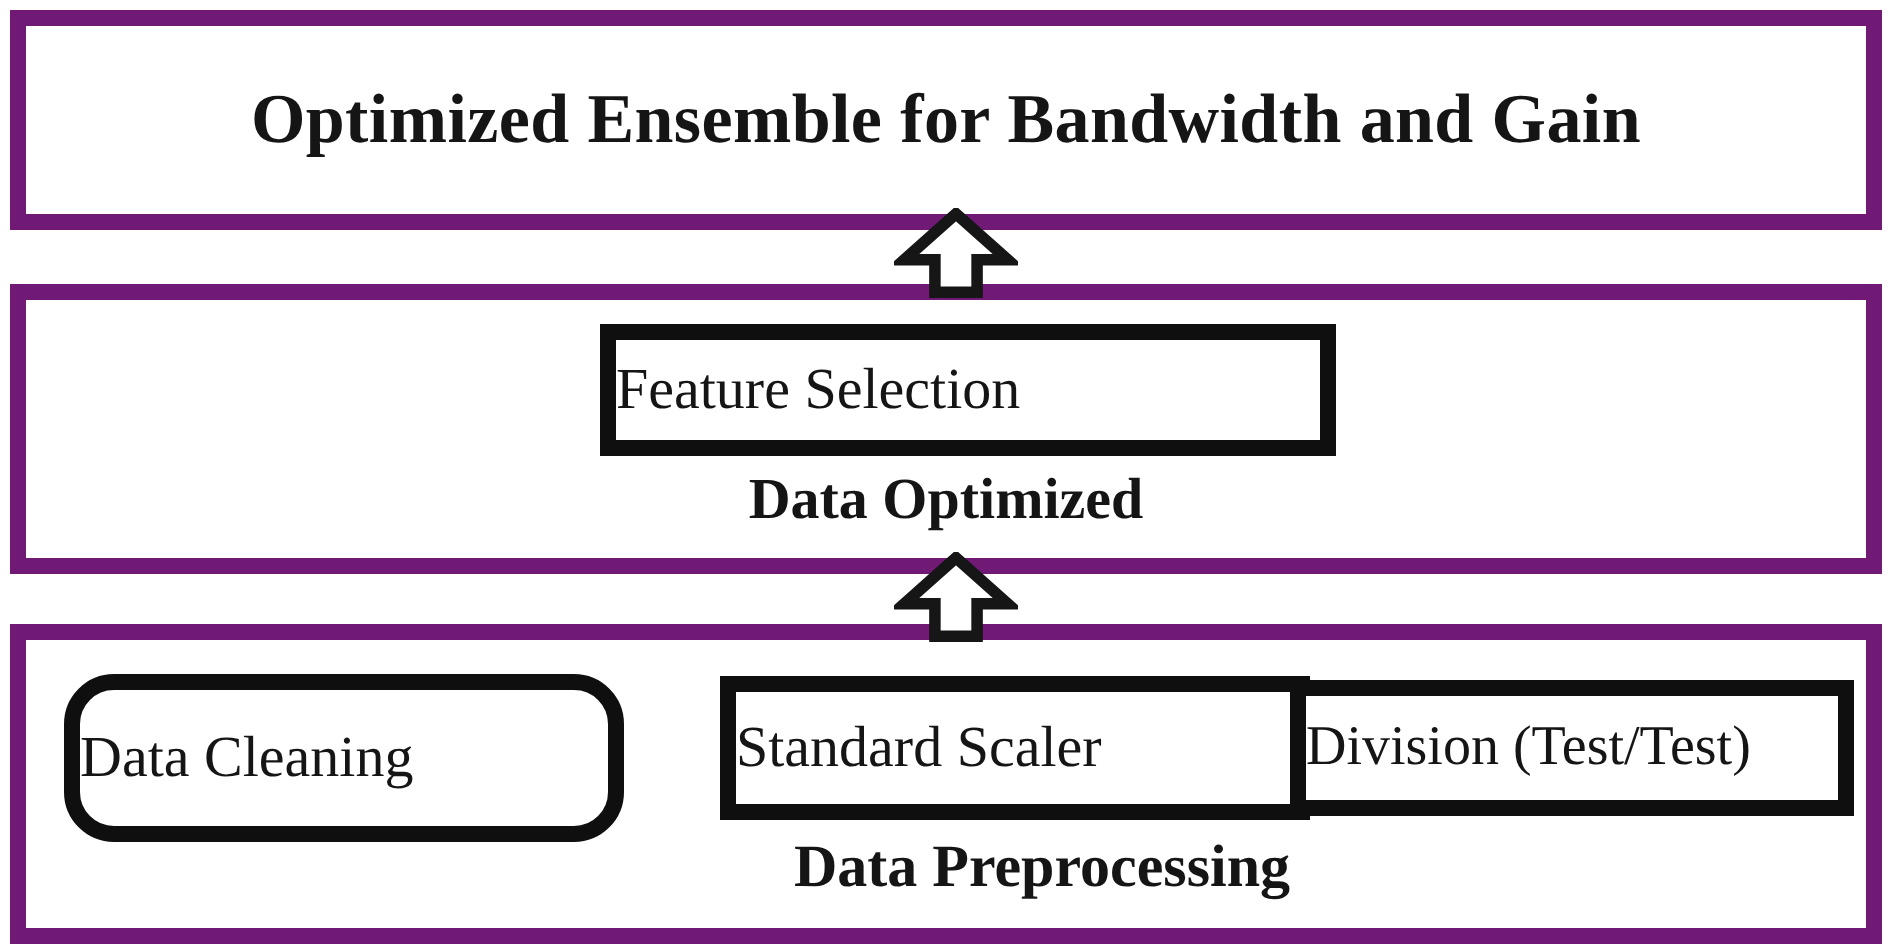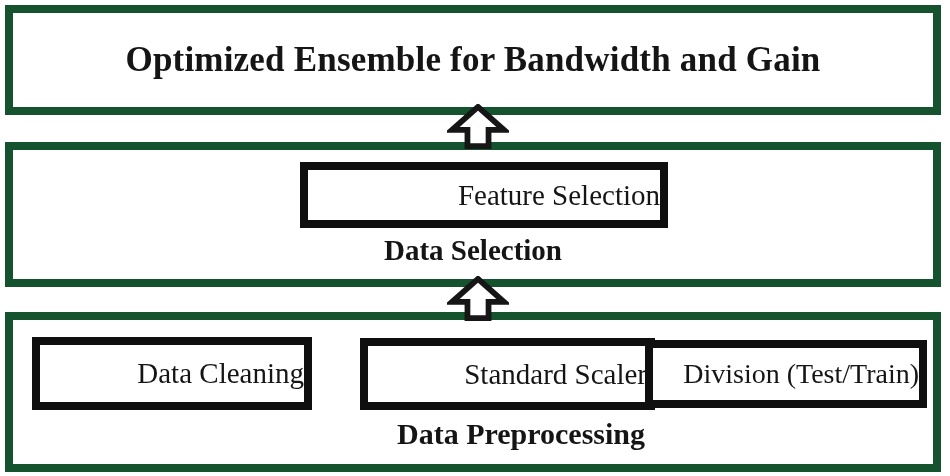--- a/index.html
+++ b/index.html
@@ -8,31 +8,31 @@
     width: 950px;
     height: 476px;
     background: #ffffff;
     font-family: "Liberation Serif", serif;
     color: #151515;
     overflow: hidden;
   }
   .outer-box {
     position: absolute;
     box-sizing: border-box;
-    border: 8px solid #14532d;
+    border: 8px solid #701a75;
     background: #ffffff;
   }
   .inner-box {
     position: absolute;
     box-sizing: border-box;
     border: 8px solid #0f0f0f;
     background: #ffffff;
     display: flex;
     align-items: center;
-    justify-content: flex-end;
+    justify-content: flex-start;
     text-align: center;
   }
   #box-ensemble {
     left: 5px; top: 5px; width: 936px; height: 110px;
     display: flex; align-items: center; justify-content: center;
   }
   #box-ensemble .title-text {
     font-weight: bold;
     font-size: 35px;
     letter-spacing: 0.2px;
@@ -46,21 +46,21 @@
   .tier-label {
     position: absolute;
     left: 0; width: 100%;
     text-align: center;
     font-weight: bold;
     font-size: 29px;
     white-space: nowrap;
   }
   #box-collection .tier-label { top: 84px; }
   #box-preprocessing { left: 5px; top: 312px; width: 936px; height: 160px; }
-  #box-data-cleaning { left: 19px;  top: 17px; width: 280px; height: 73px; font-size: 29px; }
+  #box-data-cleaning { left: 19px;  top: 17px; width: 280px; height: 84px; font-size: 29px; border-radius: 25px; }
   #box-standard-scaler { left: 320px; top: 18px; width: 295px; height: 72px; font-size: 29px; margin-left: 27px; }
   #box-division { left: 632px; top: 20px; width: 282px; height: 68px; font-size: 28px; }
   #box-preprocessing .tier-label { top: 97px; font-size: 30px; padding-left: 48px; }
   .flow-arrow {
     position: absolute;
     width: 62px;
     height: 46px;
     left: 447px;
     z-index: 5;
   }
@@ -77,33 +77,33 @@
   </div>
 
   <svg class="flow-arrow" id="arrow-1" viewBox="0 0 64 48" aria-hidden="true">
     <path d="M32 3 L59 27 H43 V44 H21 V27 H5 Z" fill="#ffffff" stroke="#161616" stroke-width="6" stroke-linejoin="miter"></path>
   </svg>
 
   <div class="outer-box" id="box-collection">
     <div class="inner-box" id="box-feature-selection">
       <span>Feature Selection</span>
     </div>
-    <div class="tier-label">Data Selection</div>
+    <div class="tier-label">Data Optimized</div>
   </div>
 
   <svg class="flow-arrow" id="arrow-2" viewBox="0 0 64 48" aria-hidden="true">
     <path d="M32 3 L59 27 H43 V44 H21 V27 H5 Z" fill="#ffffff" stroke="#161616" stroke-width="6" stroke-linejoin="miter"></path>
   </svg>
 
   <div class="outer-box" id="box-preprocessing">
     <div class="inner-box" id="box-data-cleaning">
       <span>Data Cleaning</span>
     </div>
     <div class="inner-box" id="box-standard-scaler">
       <span>Standard Scaler</span>
     </div>
     <div class="inner-box" id="box-division">
-      <span>Division (Test/Train)</span>
+      <span>Division (Test/Test)</span>
     </div>
     <div class="tier-label">Data Preprocessing</div>
   </div>
 
 </div>
 
 </body></html>

